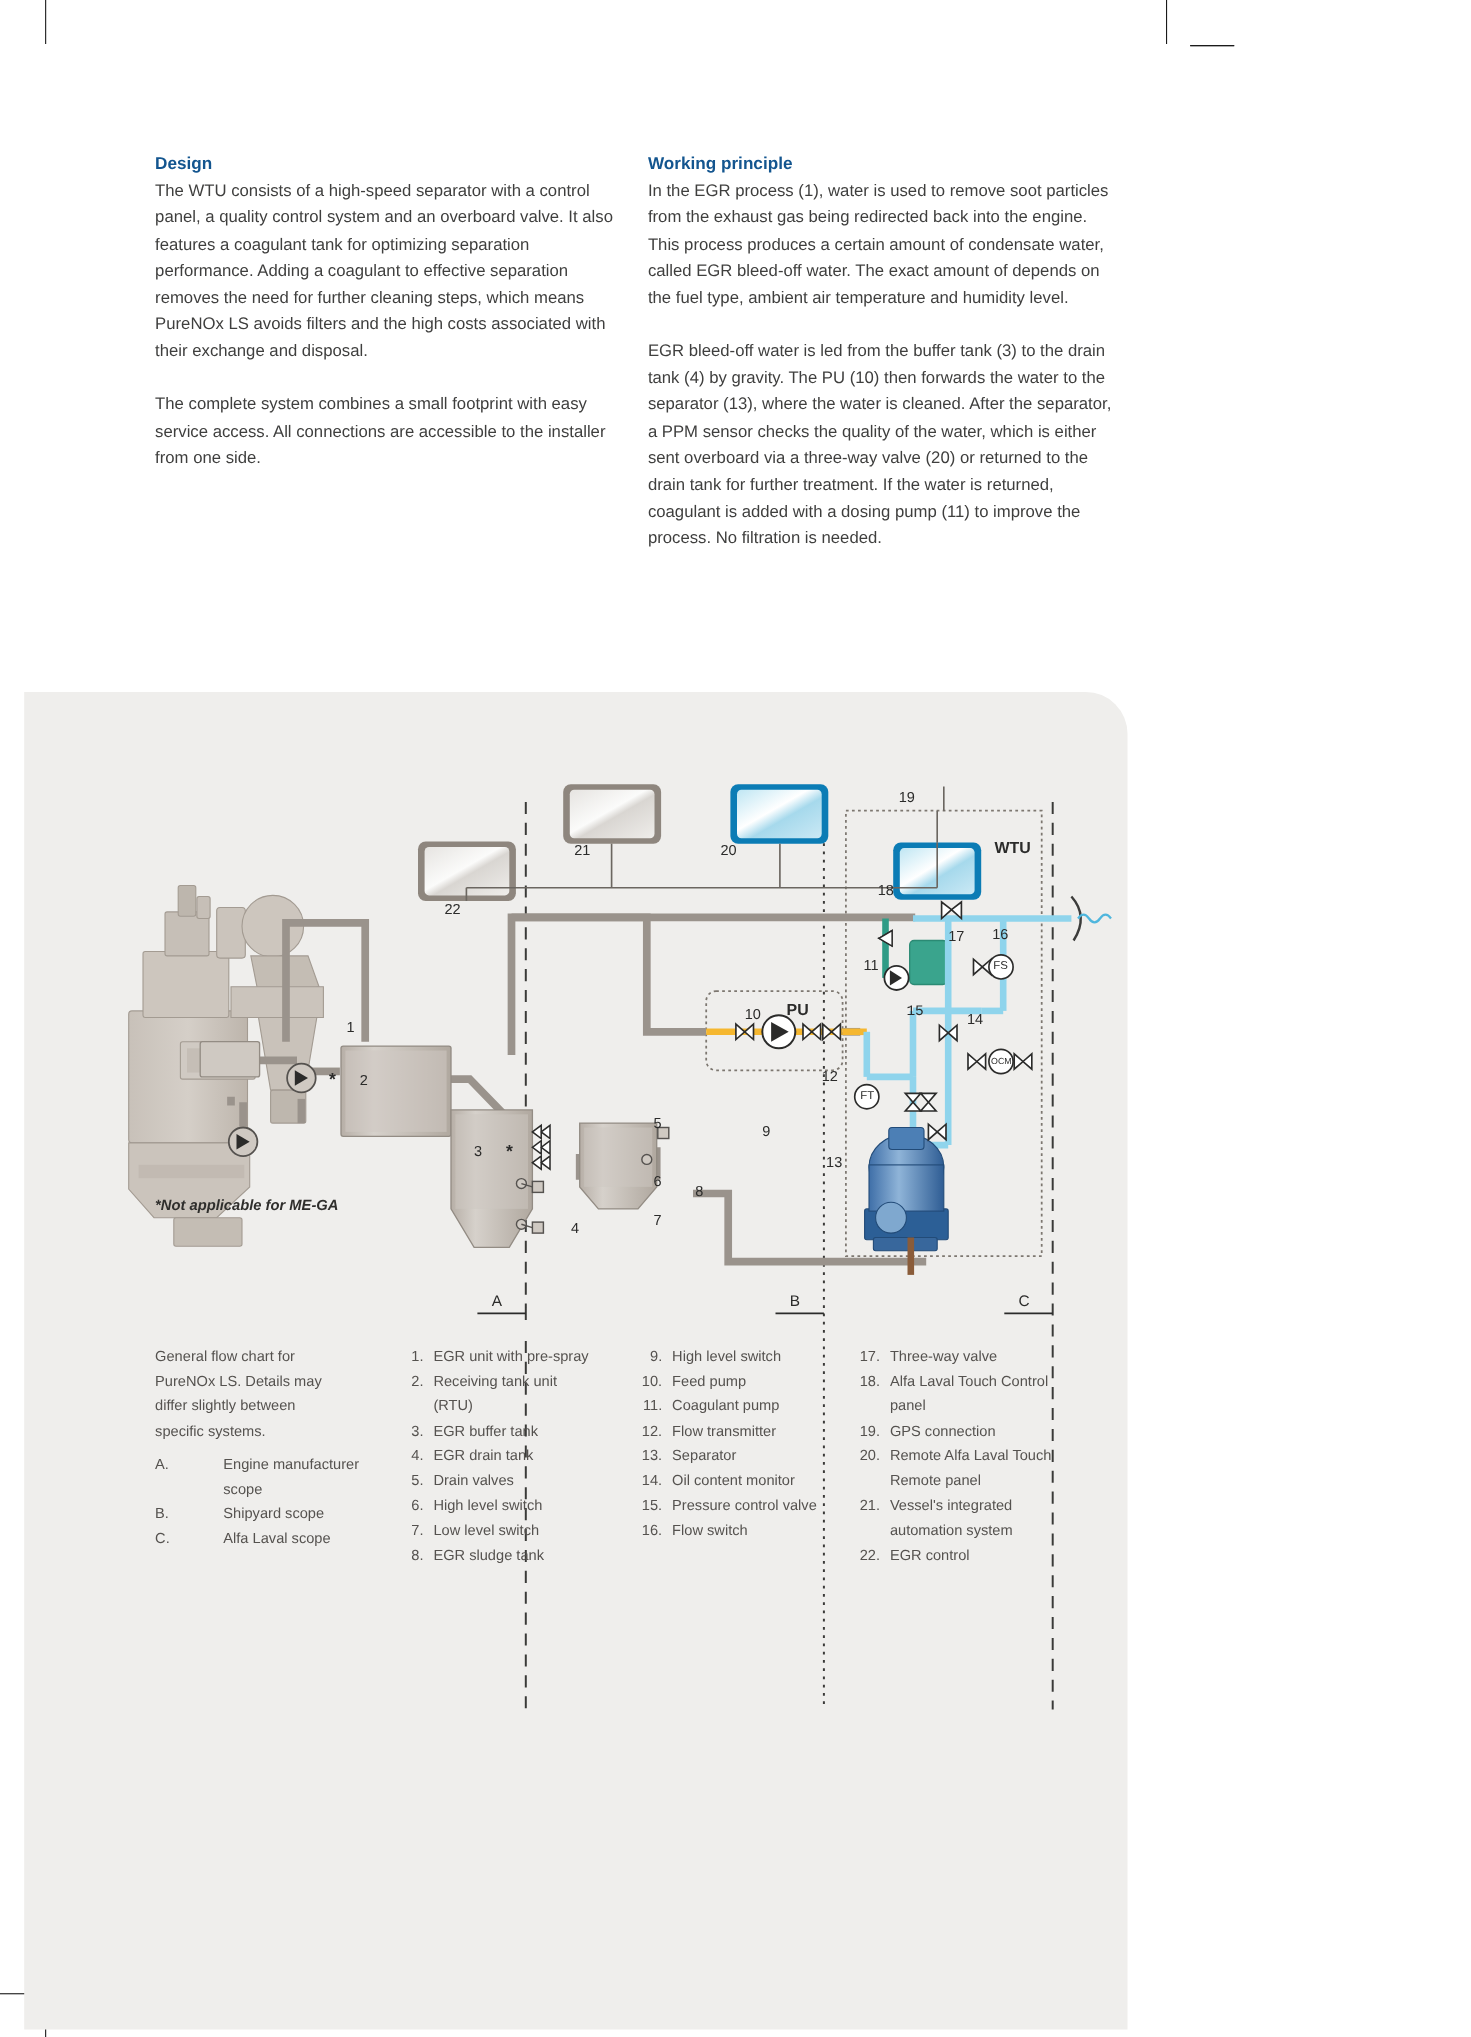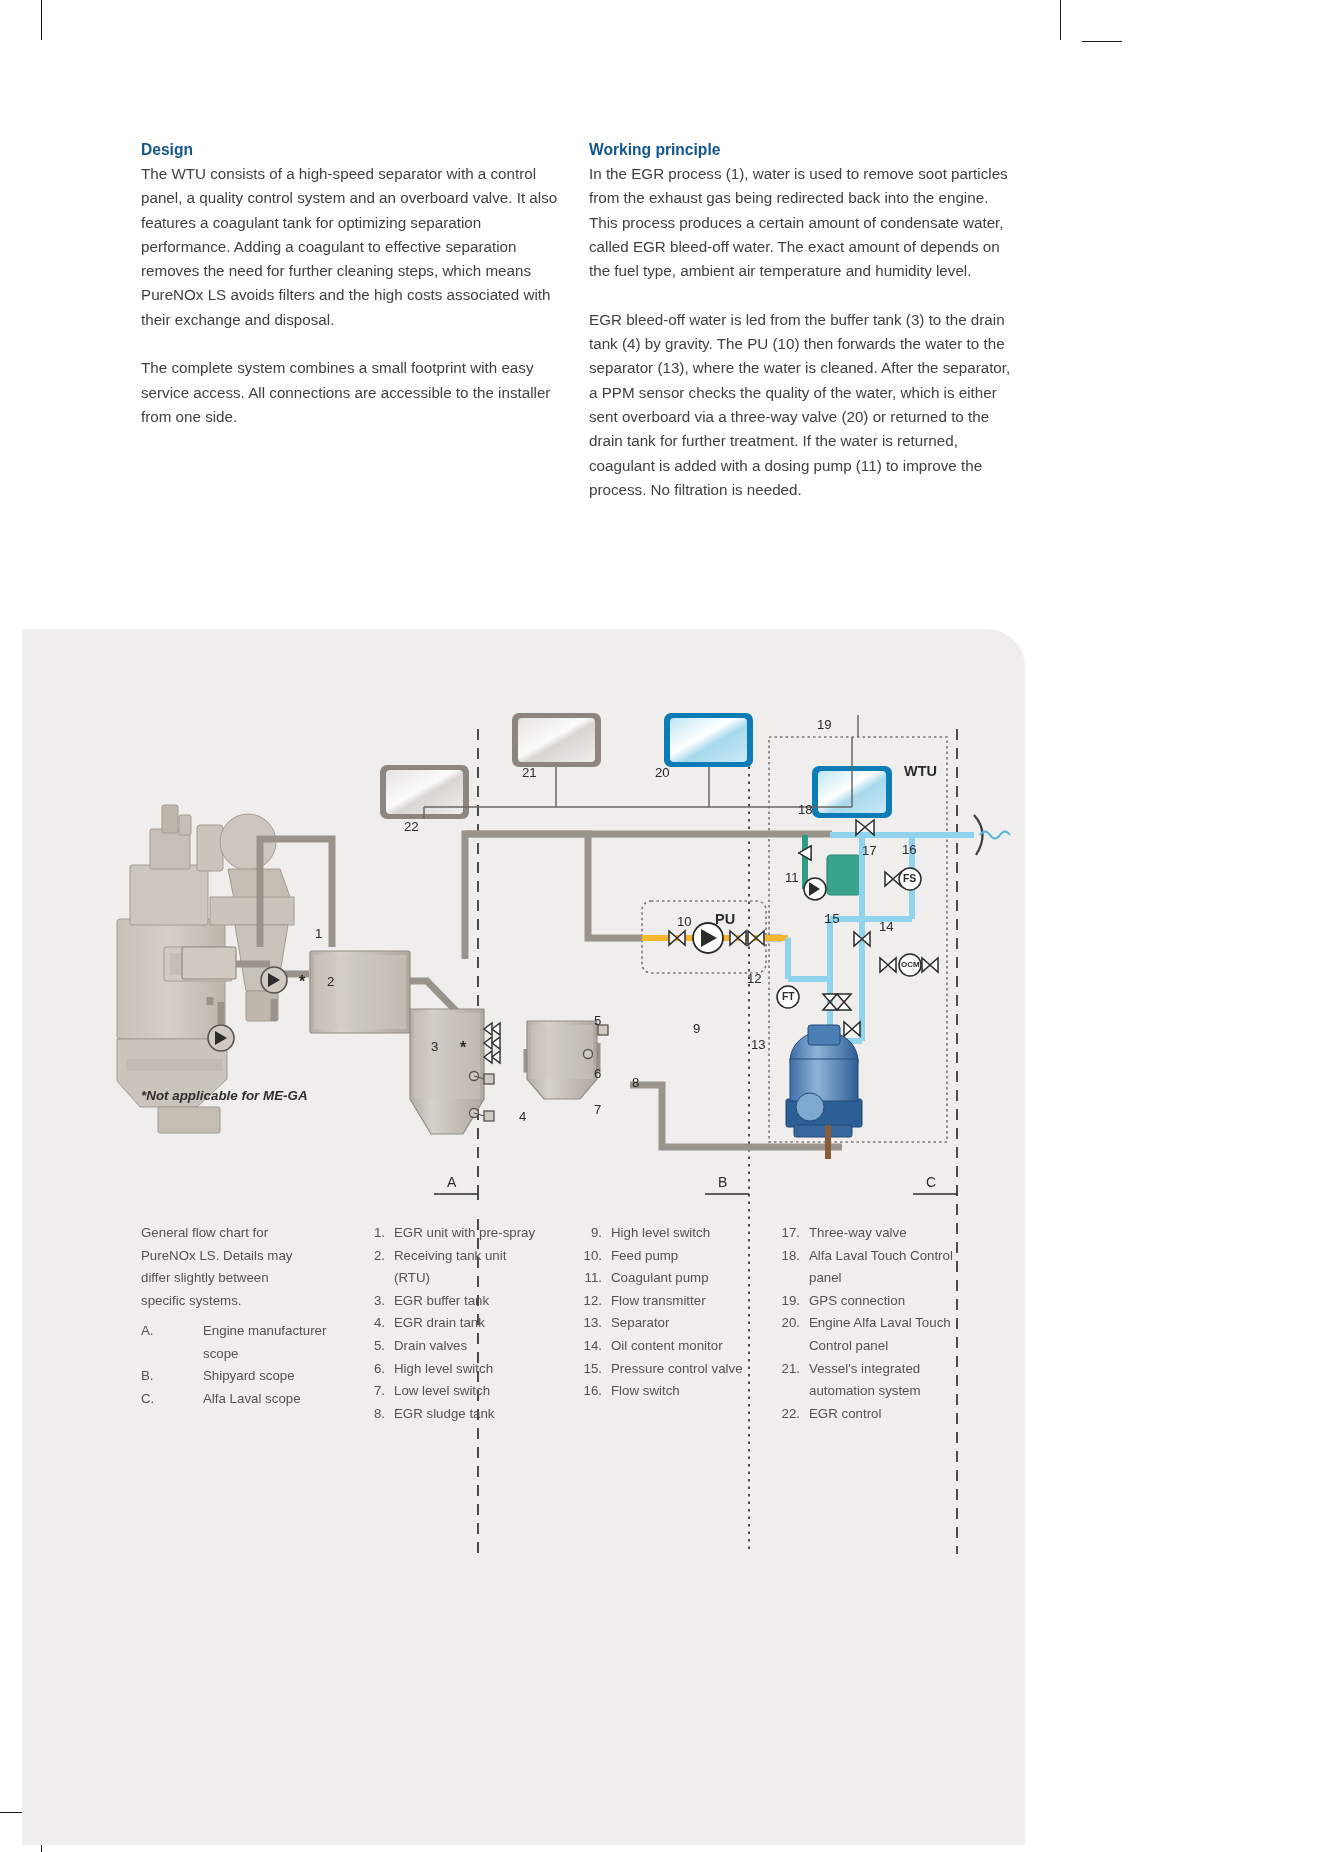--- a/index.html
+++ b/index.html
@@ -38,21 +38,21 @@
   #numlist-2{left:572px;top:1222px;width:200px;}
   #numlist-3{left:770px;top:1222px;width:210px;}
 
   
   #diagram{position:absolute;left:0;top:0;width:1003px;height:1216px;}
 
   .note-ital{position:absolute;left:141px;top:1088px;font-size:13.4px;font-style:italic;font-weight:bold;color:#2f2e2c;}
 
   .dlabel{position:absolute;font-size:13.2px;color:#2b2b2a;font-family:"Liberation Sans",sans-serif;}
   .dlabel.b{font-weight:bold;font-size:14.5px;}
-  .dlabel.sm{font-size:10.4px;font-weight:bold;}
+  .dlabel.sm{font-size:10.4px;font-weight:normal;}
   .zoneletter{position:absolute;font-size:14px;color:#2b2b2a;}
 </style>
 </head>
 <body>
 
 <div class="crop v" style="left:41px;top:0;"></div>
 <div class="crop h" style="left:1082px;top:41px;"></div>
 <div class="crop v" style="left:1060px;top:0;"></div>
 <div class="crop h" style="left:1082px;top:41px;"></div>
 <div class="crop v" style="left:41px;top:1812px;"></div>
@@ -322,21 +322,21 @@
   <div class="dlabel" style="left:409px;top:410px;">3</div>
   <div class="dlabel" style="left:497px;top:480px;">4</div>
   <div class="dlabel" style="left:572px;top:384px;">5</div>
   <div class="dlabel" style="left:572px;top:437px;">6</div>
   <div class="dlabel" style="left:572px;top:473px;">7</div>
   <div class="dlabel" style="left:610px;top:446px;">8</div>
   <div class="dlabel" style="left:671px;top:392px;">9</div>
   <div class="dlabel" style="left:655px;top:285px;">10</div>
   <div class="dlabel" style="left:763px;top:241px;">11</div>
   <div class="dlabel" style="left:725px;top:342px;">12</div>
-  <div class="dlabel" style="left:729px;top:408px;">13</div>
+  <div class="dlabel" style="left:729px;top:420px;">13</div>
   <div class="dlabel" style="left:857px;top:290px;">14</div>
   <div class="dlabel" style="left:802px;top:283px;font-family:Liberation Mono, monospace;">15</div>
   <div class="dlabel" style="left:880px;top:213px;">16</div>
   <div class="dlabel" style="left:840px;top:214px;">17</div>
   <div class="dlabel" style="left:776px;top:173px;">18</div>
   <div class="dlabel" style="left:795px;top:88px;">19</div>
   <div class="dlabel" style="left:633px;top:136px;">20</div>
   <div class="dlabel" style="left:500px;top:136px;">21</div>
   <div class="dlabel" style="left:382px;top:190px;">22</div>
 
@@ -452,21 +452,21 @@
   <div class="nrow">
       <span class="nk">18.</span>
       <span class="nv">Alfa Laval Touch Control panel</span>
     </div>
   <div class="nrow">
       <span class="nk">19.</span>
       <span class="nv">GPS connection</span>
     </div>
   <div class="nrow">
       <span class="nk">20.</span>
-      <span class="nv">Engine Alfa Laval Touch Control panel</span>
+      <span class="nv">Remote Alfa Laval Touch Remote panel</span>
     </div>
   <div class="nrow">
       <span class="nk">21.</span>
       <span class="nv">Vessel's integrated automation system</span>
     </div>
   <div class="nrow">
       <span class="nk">22.</span>
       <span class="nv">EGR control</span>
     </div>
 </div>

